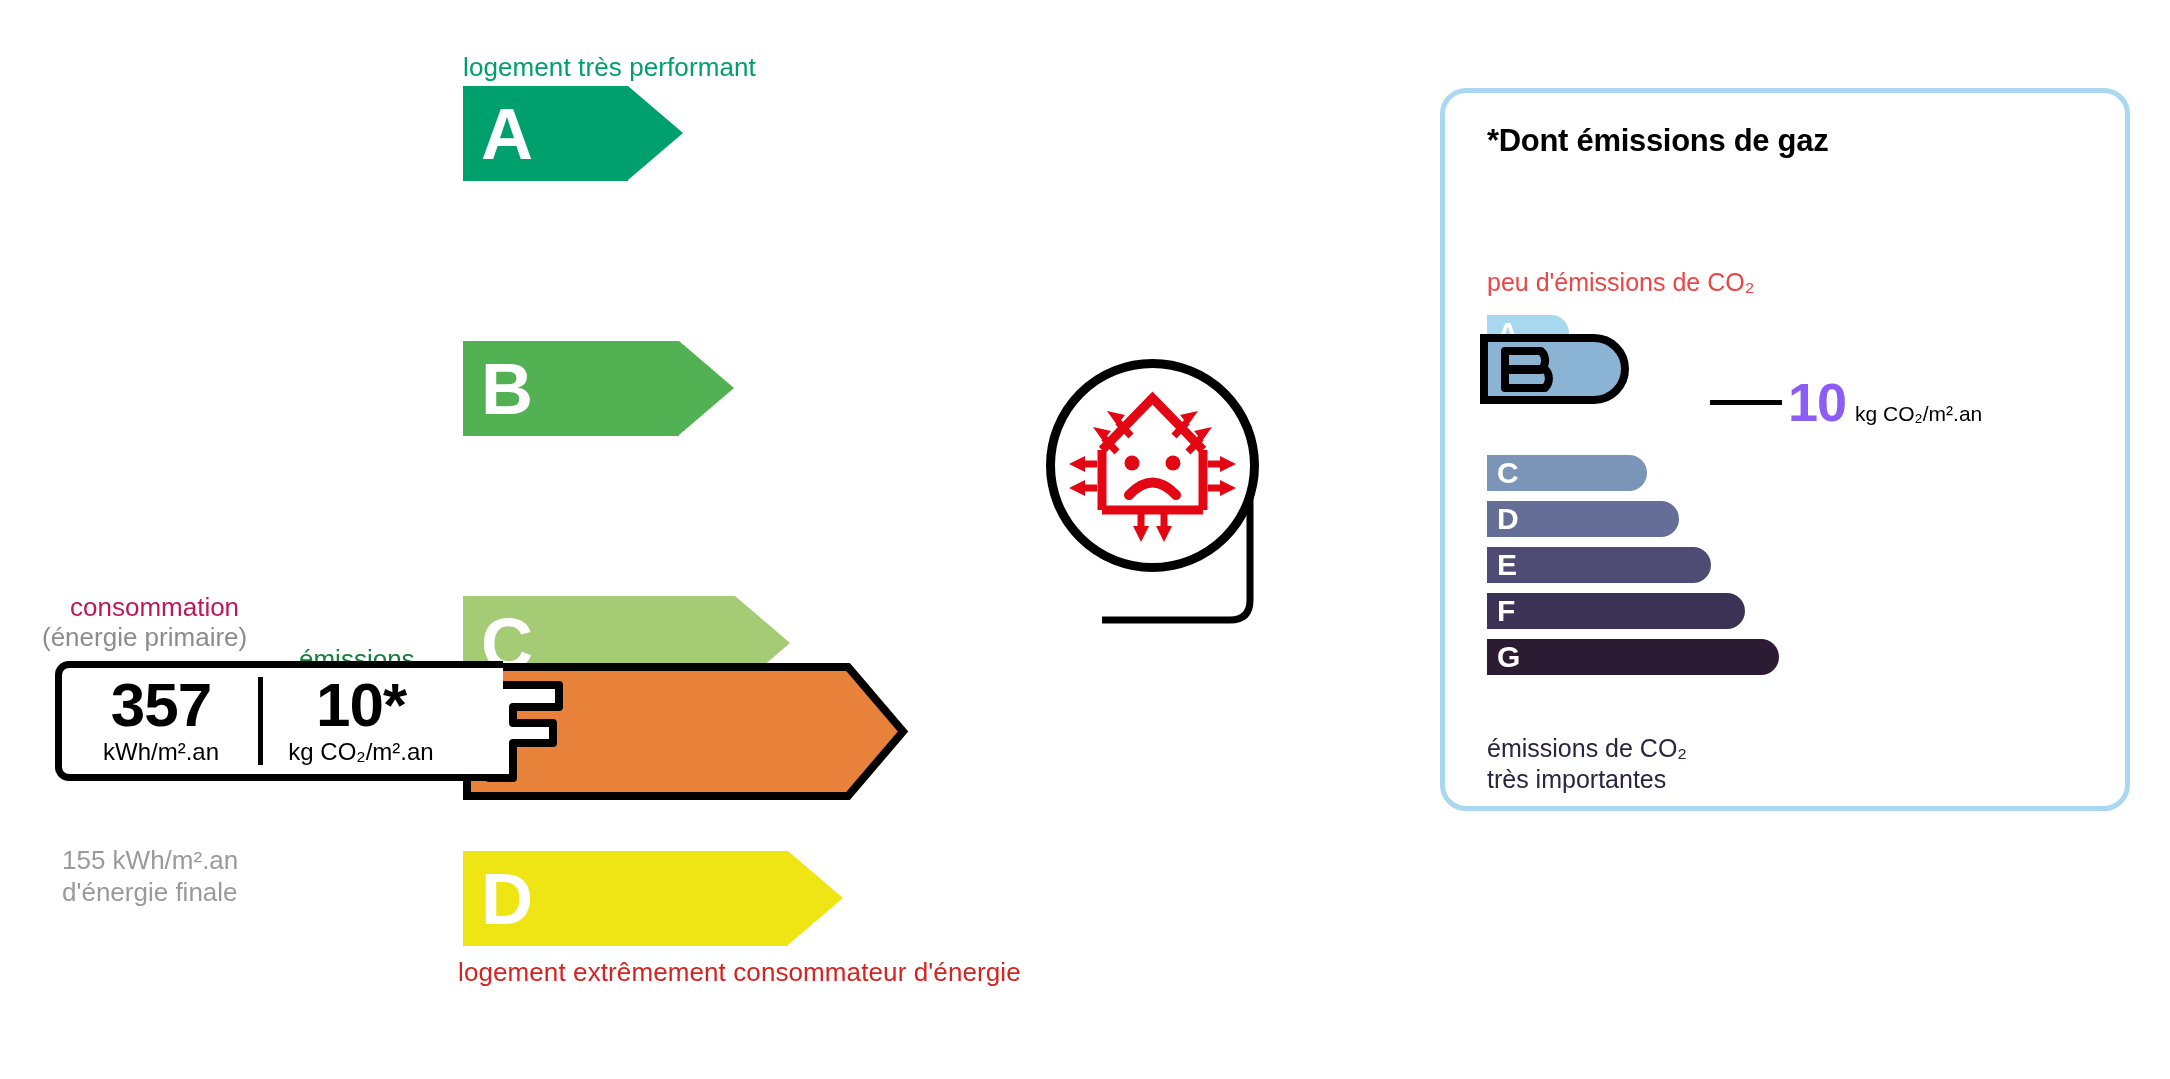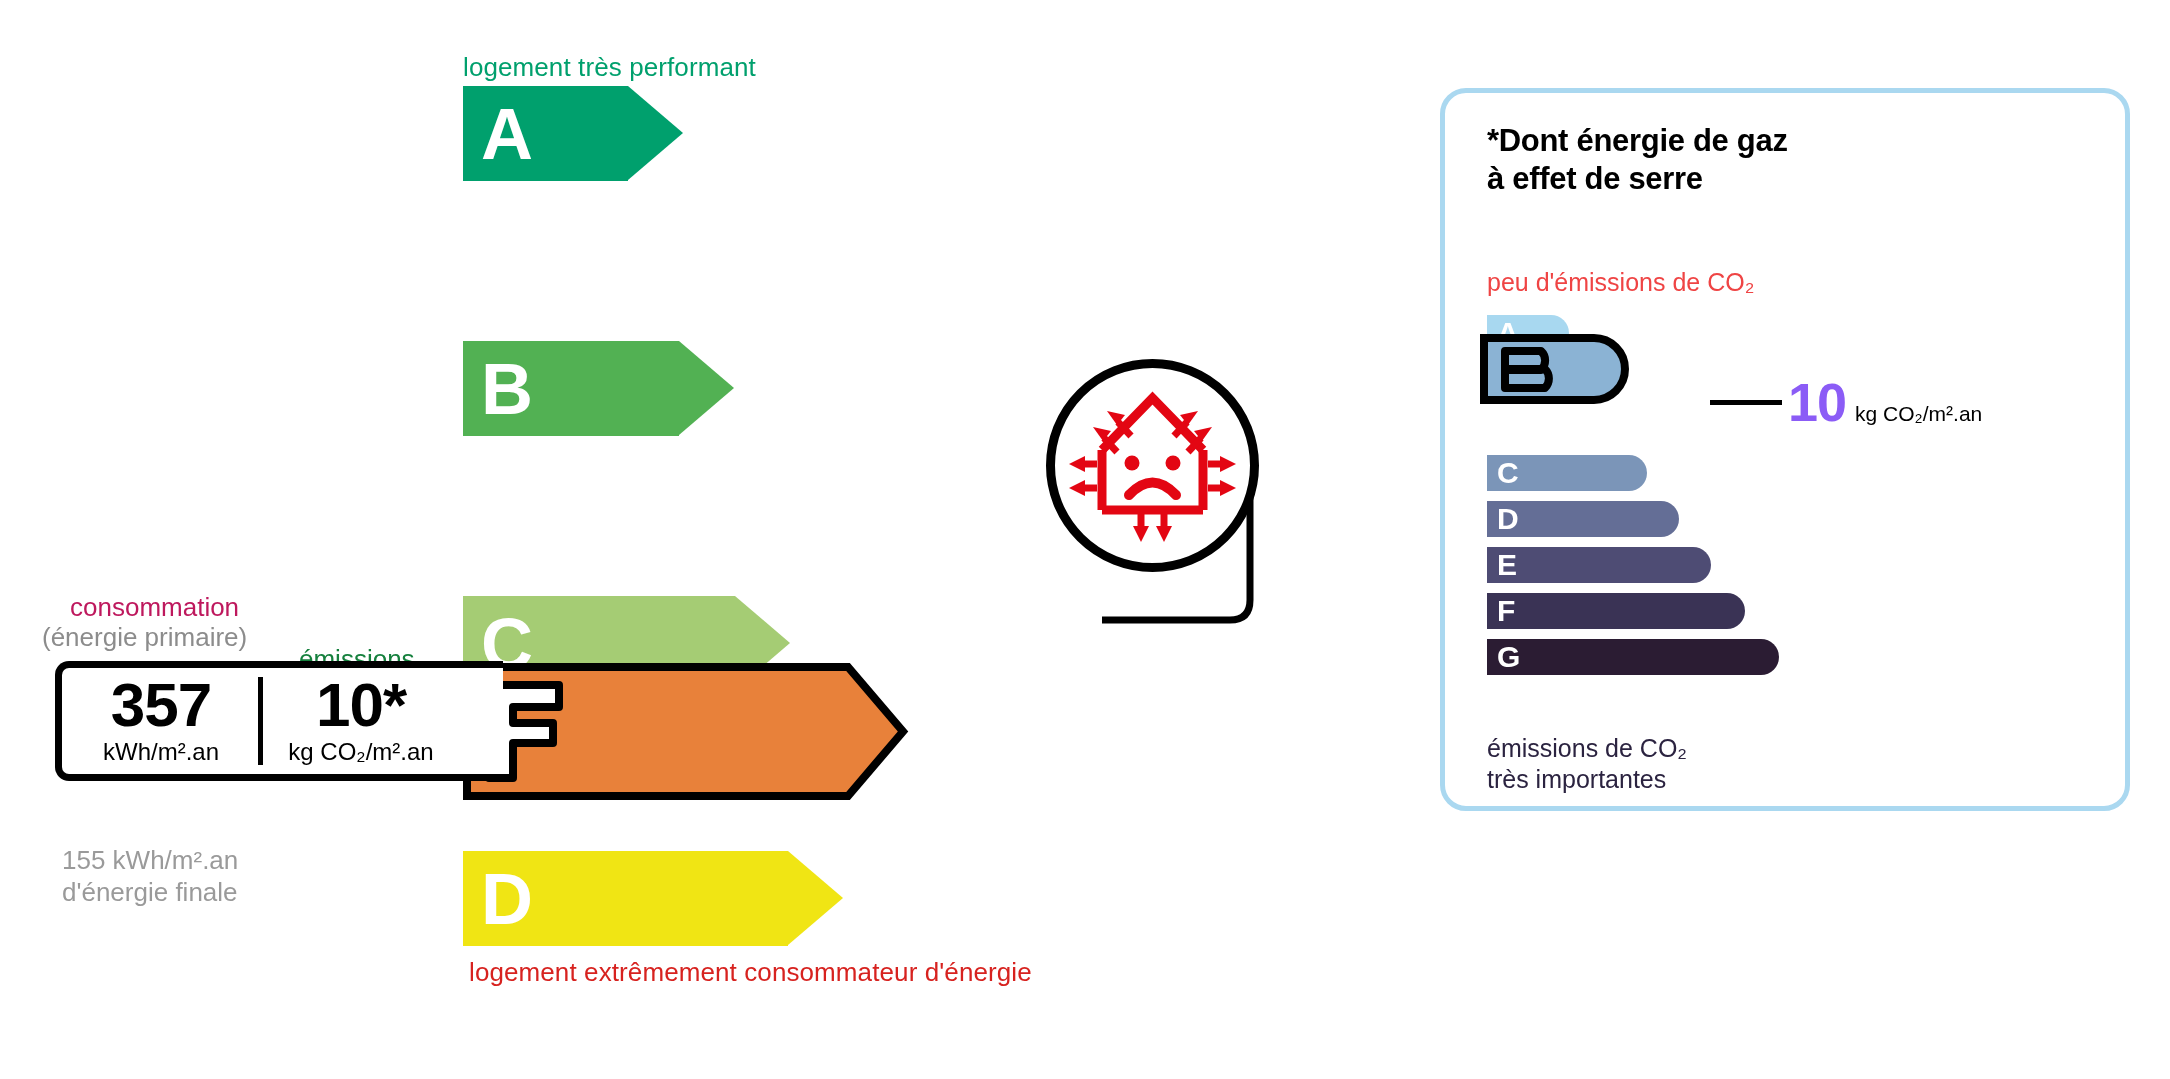--- a/index.html
+++ b/index.html
@@ -5,21 +5,21 @@
   html,body{margin:0;padding:0;background:#ffffff;}
   body{width:2170px;height:1079px;font-family:"Liberation Sans","DejaVu Sans",sans-serif;overflow:hidden;}
   #stage{position:relative;width:2170px;height:1079px;}
 
   
   #energy-top-label{
     position:absolute;left:463px;top:52px;
     font-size:26px;color:#00a06d;letter-spacing:0.1px;white-space:nowrap;
   }
   #energy-bottom-label{
-    position:absolute;left:469px;top:957px;
+    position:absolute;left:458px;top:957px;
     font-size:26px;color:#d7221f;letter-spacing:0.1px;white-space:nowrap;
   }
 
   .erow{position:absolute;left:463px;}
   .ebar{position:relative;height:95px;}
   .ebar .body{position:absolute;left:0;top:0;bottom:0;}
   .ebar .tip{position:absolute;top:0;width:0;height:0;
       border-top:47.5px solid transparent;border-bottom:47.5px solid transparent;}
   .ebar .letter{
     position:absolute;left:18px;top:50%;transform:translateY(-50%);
@@ -174,22 +174,21 @@
       <path d="M96 156 L 96 172"></path>
         <polygon points="96,184 88,168 104,168" stroke="none"></polygon>
       <path d="M119 156 L 119 172"></path>
         <polygon points="119,184 111,168 127,168" stroke="none"></polygon>
     </g>
   </svg>
 
   <div id="co2panel" style="border-color: rgb(170, 216, 240);"></div>
 
   <div id="co2-title">
-    <div>*Dont énergie de gaz</div>
-    <div>à effet de serre</div>
+    <div>*Dont émissions de gaz</div>
   </div>
 
   <div id="co2-top-label">peu d'émissions de CO₂</div>
 
   <div id="co2-bars">
       <div class="crow" style="top: 315px; width: 82px;">
         <div class="cbar" style="width: 82px; background: rgb(168, 216, 240);"></div>
         <div class="cletter">A</div>
       </div>
       <div class="crow" style="top: 455px; width: 160px;">

